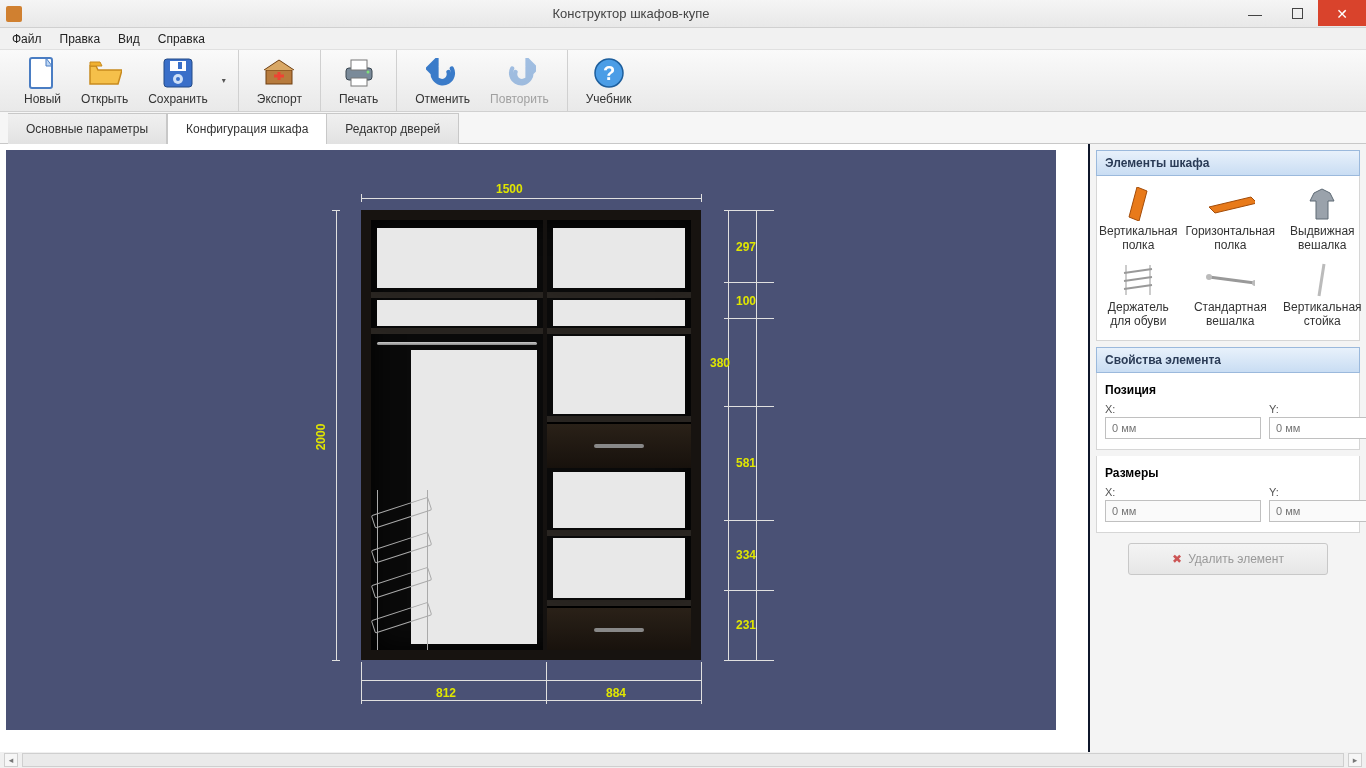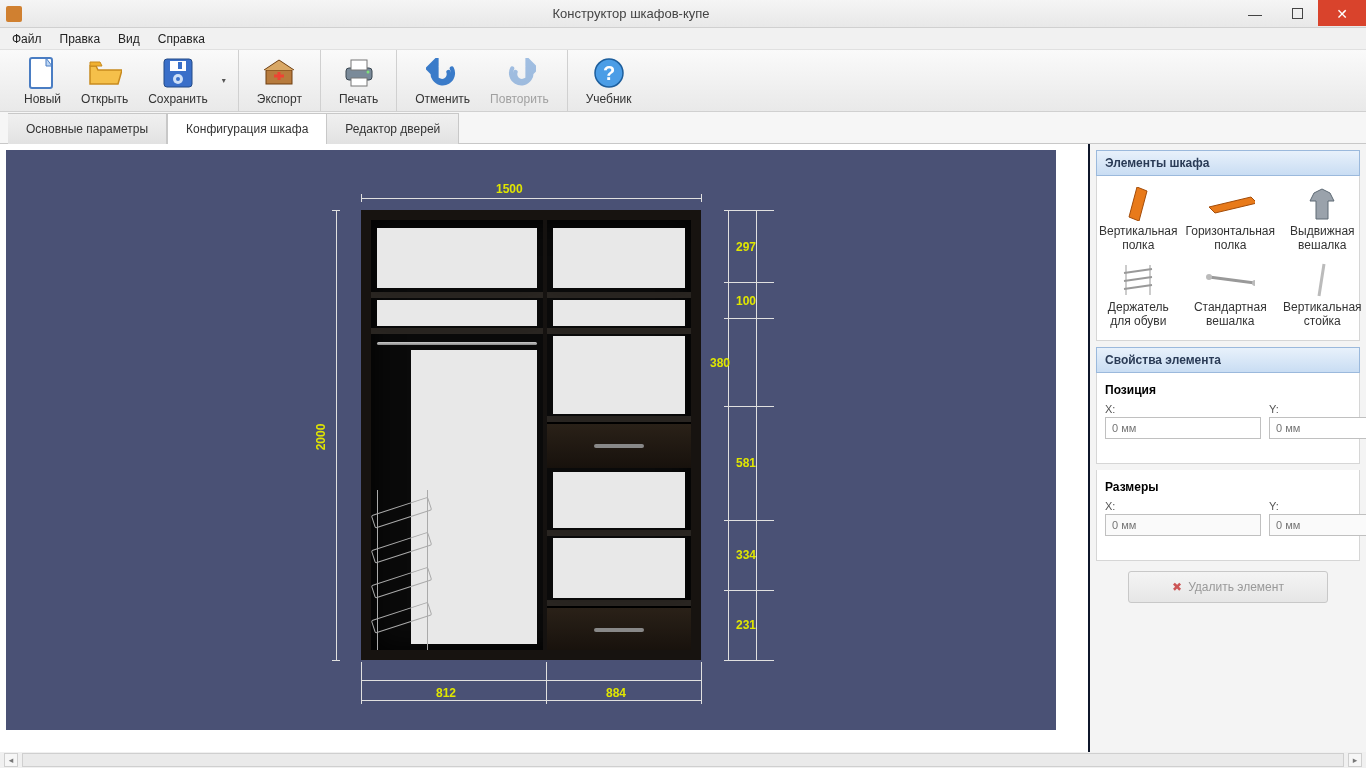--- a/index.html
+++ b/index.html
@@ -36,21 +36,21 @@
 .workspace { display: flex; height: calc(768px - 28px - 22px - 62px - 32px - 16px); }
 .canvas-wrap { flex: 1; overflow: auto; background: #fff; position: relative; border-right:2px solid #0f172a; }
 .canvas { width: 1050px; height: 580px; background: #4a5175; position: relative; margin: 6px; }
 
 
 .rightpanel { width: 276px; background: #f4f4f4; padding: 6px; overflow-y:auto;}
 .panel-header { background: linear-gradient(#e8f1fb,#c9ddf3); border: 1px solid #9bb9dc; padding: 5px 8px; font-weight: bold; font-size: 12px; color: #2a3b56; }
 .elements-grid { display: grid; grid-template-columns: repeat(3,1fr); gap: 4px; padding: 8px 0; background:#fff; border:1px solid #d6d6d6; border-top:none; }
 .el-item { display: flex; flex-direction: column; align-items: center; text-align: center; font-size: 12px; color: #333; cursor: grab; padding: 4px 2px;}
 .el-icon { width: 50px; height: 32px; display: flex; align-items: center; justify-content: center; margin-bottom: 4px;}
-.props-box { background: #fff; border:1px solid #d6d6d6; border-top:none; padding: 6px 8px 24px; margin-bottom: 6px;}
+.props-box { background: #fff; border:1px solid #d6d6d6; border-top:none; padding: 6px 8px 10px; margin-bottom: 6px;}
 .props-box .sub { font-weight: bold; font-size: 12px; margin: 4px 0 6px;}
 .row { display: flex; gap: 8px; }
 .fld { flex:1; display:flex; flex-direction:column; gap:2px;}
 .fld label{font-size:11px;color:#555;}
 .fld input{height:22px;border:1px solid #c0c0c0;padding:2px 6px;font-size:11px;color:#888;background:#fff;}
 .fld input:disabled{background:#fafafa;}
 .delete-btn { display:flex;align-items:center;justify-content:center;gap:6px; width: 200px; margin: 10px auto 0; height:32px; background:linear-gradient(#f4f4f4,#e6e6e6); border:1px solid #c8c8c8; border-radius:3px; font-size:12px; color:#999; cursor:default;}
 .delete-btn .x-icon{color:#c55;}
 
 

